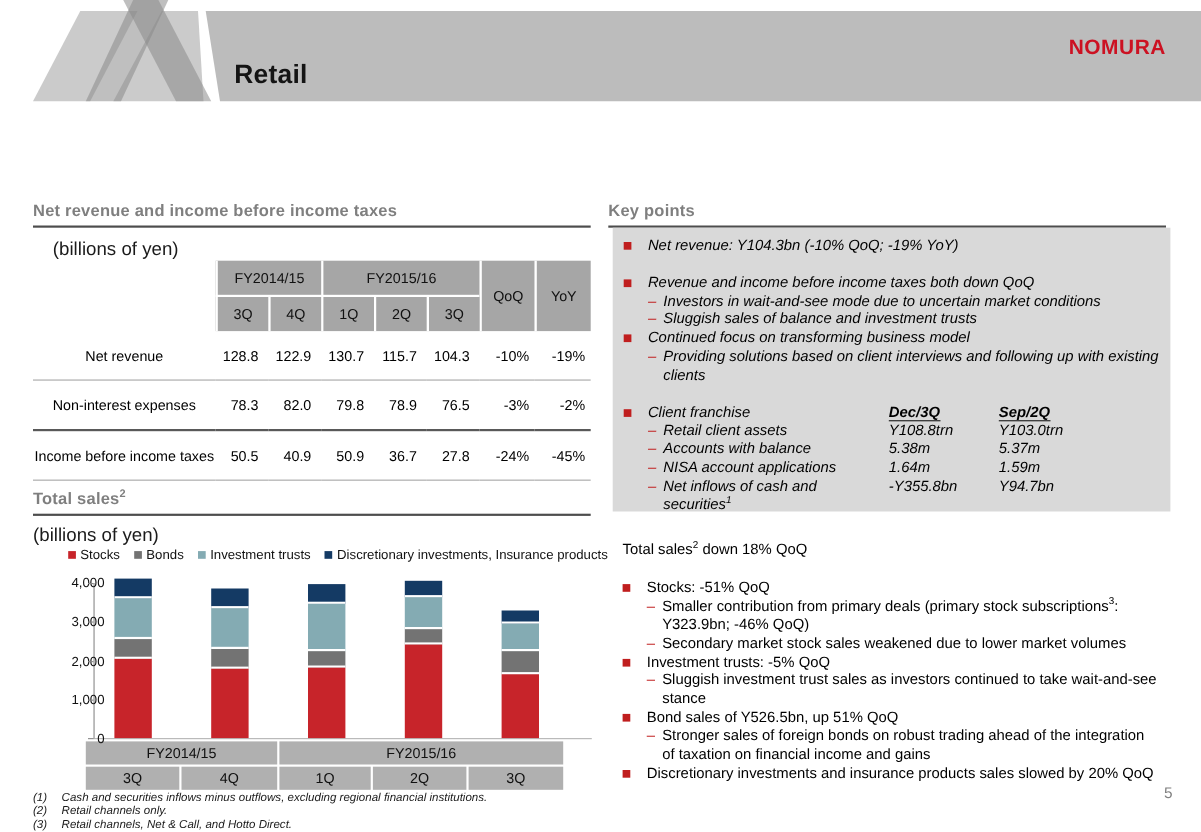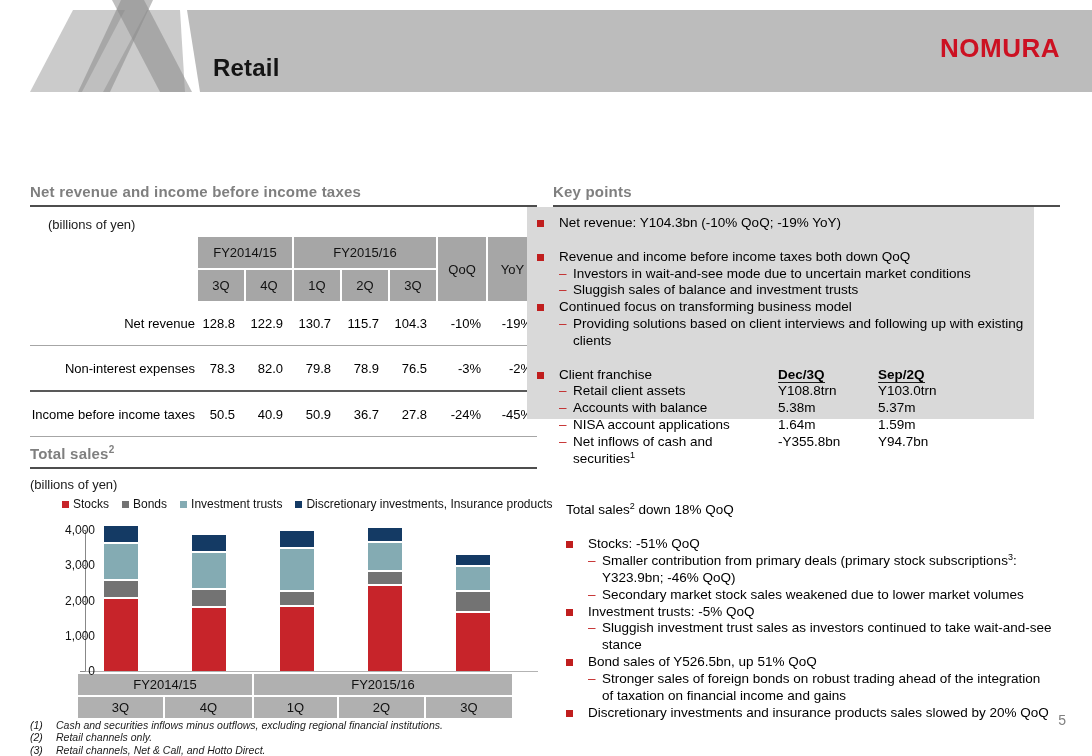--- a/index.html
+++ b/index.html
@@ -8,47 +8,47 @@
     background:#fff;color:#000;
     font-family:"Liberation Sans","DejaVu Sans",sans-serif;
     -webkit-font-smoothing:antialiased;
   }
   .abs{position:absolute;}
   sup{font-size:9px;vertical-align:super;line-height:0;}
 
   
   #hdr-svg{position:absolute;top:0;left:0;}
   #slide-title{position:absolute;left:213px;top:54px;font-size:24px;font-weight:bold;color:#141414;letter-spacing:0.2px;}
-  #logo{position:absolute;right:32px;top:33px;font-size:26px;font-weight:800;color:var(--nomura-red,#cc1122);letter-spacing:0.5px;text-align:center;}
+  #logo{position:absolute;right:32px;top:33px;font-size:19px;font-weight:800;color:var(--nomura-red,#cc1122);letter-spacing:0.5px;text-align:center;}
 
   
   .sec-h{font-size:15px;font-weight:bold;color:var(--heading-gray,#7f7f7f);
          border-bottom:2px solid #4d4d4d;padding-bottom:5px;width:507px;letter-spacing:0.2px;}
   .sec-h sup{font-size:10px;}
-  .unit{font-size:13px;color:#1a1a1a;}
+  .unit{font-size:17px;color:#1a1a1a;}
 
   
   table.fin{border-collapse:separate;border-spacing:0;font-size:13px;width:507px;table-layout:fixed;}
   .fin th{background:var(--table-header-gray,#a6a6a6);font-weight:normal;color:#111;
           height:29px;text-align:center;border-left:2px solid #fff;}
   .fin th.grp{border-bottom:2px solid #fff;}
   .fin th.blank{background:transparent;border:none;}
   .fin td{height:42px;vertical-align:middle;}
-  .fin td.lbl{text-align:right;}
+  .fin td.lbl{text-align:center;}
   .fin td.num{text-align:right;padding-right:9px;}
   .fin td.chg{padding-right:5px;}
   .fin td.bold{font-weight:normal;}
   .fin tr.r0 td{border-bottom:1px solid #a6a6a6;}
   .fin tr.r1 td{border-bottom:2px solid #595959;}
   .fin tr.r2 td{border-bottom:1px solid #a6a6a6;}
 
   
-  #kp-box{position:absolute;left:527px;top:207px;width:507px;height:212px;
+  #kp-box{position:absolute;left:557px;top:207px;width:507px;height:258px;
           background:var(--box-gray,#d9d9d9);box-sizing:border-box;padding:8px 8px 6px 4px;
-          font-size:13.5px;line-height:16.8px;}
+          font-size:13.5px;line-height:16.8px;font-style:italic;}
   .b-row{display:grid;grid-template-columns:22px 1fr;padding-left:6px;}
   .s-row{display:grid;grid-template-columns:14px 1fr;padding-left:28px;}
   .sq{width:7px;height:7px;background:var(--bullet-red,#c01e1e);margin-top:5px;display:inline-block;}
   .dash{color:var(--bullet-red,#c01e1e);}
   .gap{height:17px;}
 
   
   #cf{margin-top:0;}
   .cf-row{display:grid;grid-template-columns:1fr 100px 108px;padding:0 40px 0 6px;}
   .cf-lbl{display:grid;grid-template-columns:22px 1fr;}
@@ -68,21 +68,21 @@
   .seg{width:100%;}
   .sgap{border-bottom:2px solid #fff;box-sizing:content-box;}
   .ylab{position:absolute;left:16px;width:49px;text-align:right;font-size:12px;color:#111;}
   .ymk{position:absolute;left:50px;width:5px;height:1px;background:#888;}
   #bands{position:absolute;left:48px;top:151px;width:434px;}
   .band-row{display:flex;gap:2px;margin-bottom:2px;}
   .band-cell{background:#b0b0b0;height:21px;line-height:21px;text-align:center;font-size:13px;color:#111;}
 
   
   #commentary{position:absolute;left:560px;top:492px;width:492px;font-size:13.5px;line-height:16.9px;}
-  #commentary-title{padding-left:6px;margin-top:10px;}
+  #commentary-title{padding-left:6px;}
 
   
   #footnotes{position:absolute;left:30px;top:719px;font-size:10.5px;font-style:italic;line-height:12.4px;color:#1a1a1a;}
   .fn{display:grid;grid-template-columns:26px 1fr;}
   #page-num{position:absolute;left:1040px;top:712px;width:26px;text-align:right;font-size:14px;color:#808080;}
 </style>
 </head>
 <body>
 
 <svg id="hdr-svg" width="1092" height="100" viewBox="0 0 1092 100">

